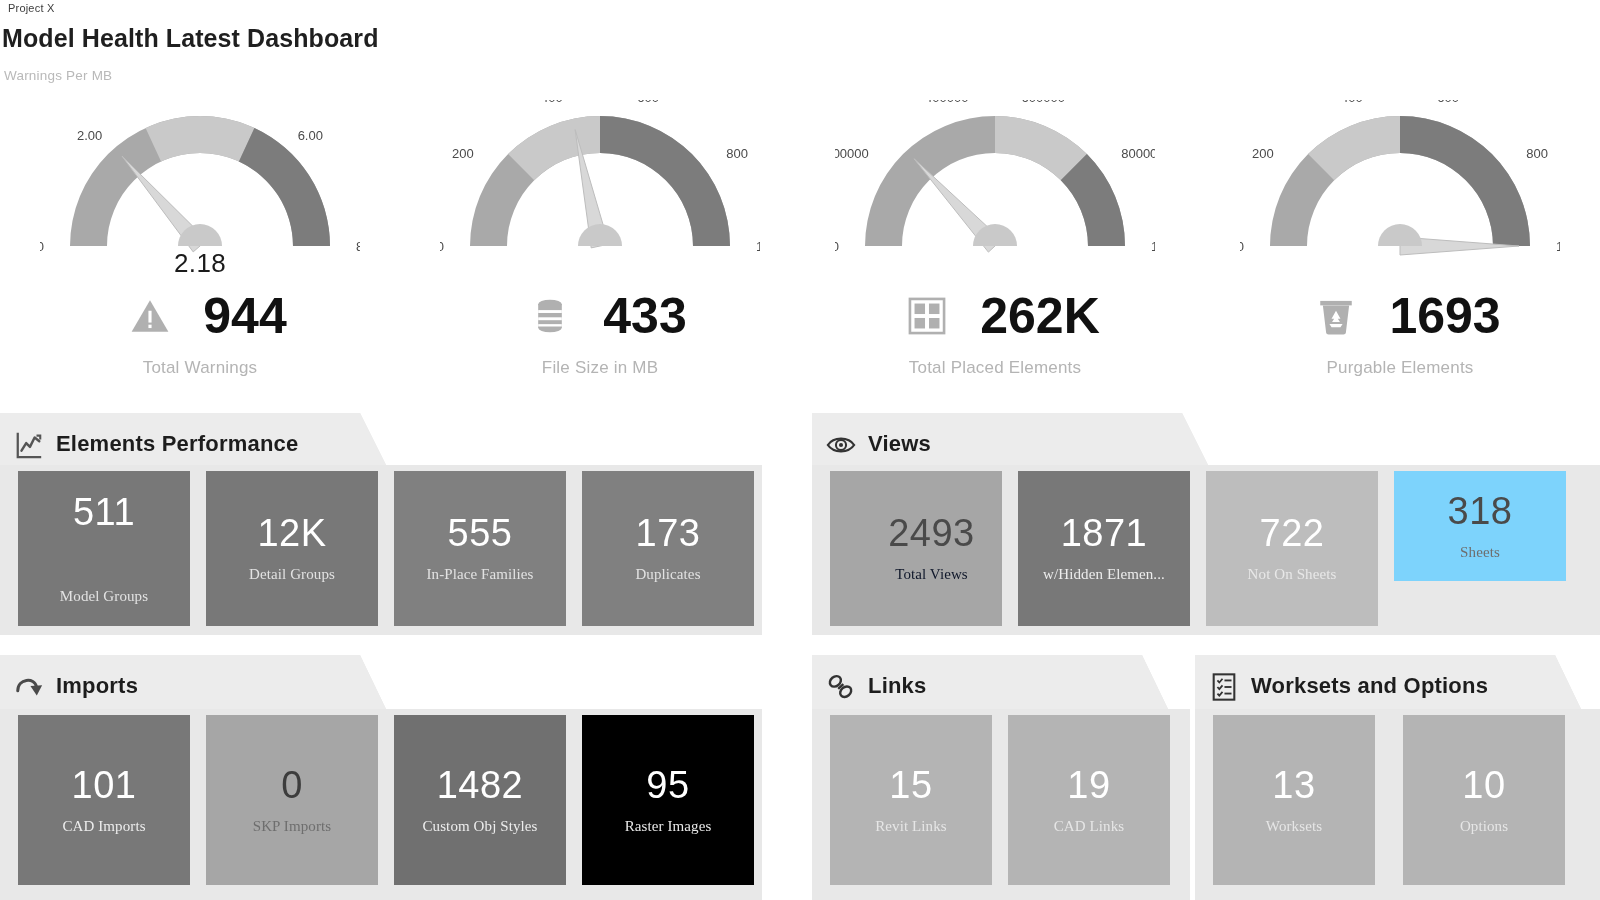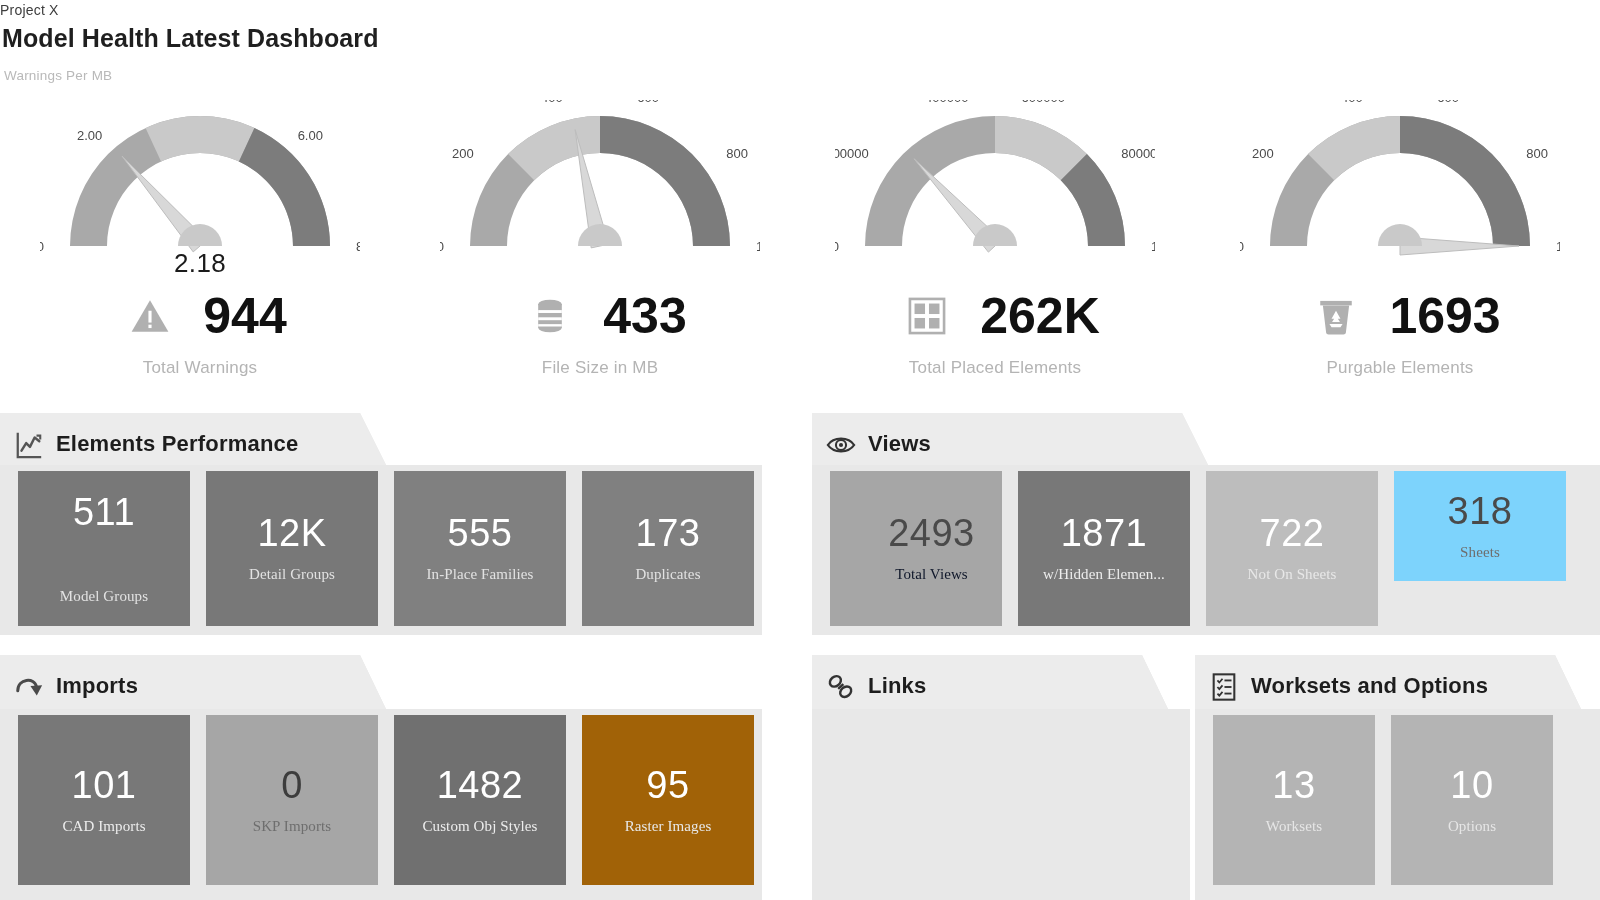--- a/index.html
+++ b/index.html
@@ -9,22 +9,22 @@
     font-family:"Liberation Sans", sans-serif;
     color:#3b3b3b;
     overflow:hidden;
     position:relative;
   }
   .page{position:relative;width:1600px;height:900px;}
 
   
   .hdr{position:absolute;left:0;top:0;width:1600px;}
   .hdr-project{
-    position:absolute;left:0;top:2px;
-    font-size:14px;color:#3d3d3d;letter-spacing:.2px;
+    position:absolute;left:8px;top:2px;
+    font-size:11px;color:#3d3d3d;letter-spacing:.2px;
   }
   .hdr-title{
     position:absolute;left:2px;top:24px;
     font-size:25px;font-weight:700;color:#1f1f1f;letter-spacing:.1px;
   }
   .hdr-sub{
     position:absolute;left:4px;top:68px;
     font-size:13.5px;color:#b9b9b9;letter-spacing:.2px;
   }
 
@@ -259,54 +259,64 @@
             <div class="tile-lbl" style="color:#ededed">CAD Imports</div>
           </div>
           <div class="tile" style="width: 172px; height: 170px; background: rgb(166, 166, 166);">
             <div class="tile-num" style="color:#3d3d3d">0</div>
             <div class="tile-lbl" style="color:#6e6e6e">SKP Imports</div>
           </div>
           <div class="tile" style="width: 172px; height: 170px; background: rgb(112, 112, 112);">
             <div class="tile-num" style="color:#ffffff">1482</div>
             <div class="tile-lbl" style="color:#ededed">Custom Obj Styles</div>
           </div>
-          <div class="tile" style="width: 172px; height: 170px; background: #a16207;">
+          <div class="tile" style="width: 172px; height: 170px; background: #000000;">
             <div class="tile-num" style="color:#ffffff">95</div>
             <div class="tile-lbl" style="color:#e8e8e8">Raster Images</div>
           </div>
         </div>
       </div>
       <div class="panel" style="left: 812px; top: 655px; width: 378px; height: 245px;">
         <svg class="panel-shape" width="378" height="245" viewBox="0 0 378 245">
           <path d="M0 0 H330 L356 54 H378 V245 H0 Z" fill="#e8e8e8"></path>
           <path d="M0 0 H330 L356 54 H0 Z" fill="#ececec"></path>
         </svg>
         <span class="panel-icon"><svg width="30" height="30" viewBox="0 0 32 32">
             <ellipse cx="10" cy="10" rx="6.4" ry="5" transform="rotate(-40 10 10)" fill="none" stroke="#333" stroke-width="2.6"></ellipse>
             <ellipse cx="21" cy="21" rx="6.4" ry="5" transform="rotate(-40 21 21)" fill="none" stroke="#333" stroke-width="2.6"></ellipse>
             <path d="M13 18 L18.5 13" stroke="#333" stroke-width="2.6"></path>
           </svg></span>
         <div class="panel-title">Links</div>
+        <div class="tiles" style="left: 18px; top: 60px; gap: 16px;">
+          <div class="tile" style="width: 162px; height: 170px; background: rgb(180, 180, 180);">
+            <div class="tile-num" style="color:#ffffff">15</div>
+            <div class="tile-lbl" style="color:#e6e6e6">Revit Links</div>
+          </div>
+          <div class="tile" style="width: 162px; height: 170px; background: rgb(180, 180, 180);">
+            <div class="tile-num" style="color:#ffffff">19</div>
+            <div class="tile-lbl" style="color:#e6e6e6">CAD Links</div>
+          </div>
+        </div>
       </div>
       <div class="panel" style="left: 1195px; top: 655px; width: 405px; height: 245px;">
         <svg class="panel-shape" width="405" height="245" viewBox="0 0 405 245">
           <path d="M0 0 H360 L386 54 H405 V245 H0 Z" fill="#e8e8e8"></path>
           <path d="M0 0 H360 L386 54 H0 Z" fill="#ececec"></path>
         </svg>
         <span class="panel-icon"><svg width="30" height="30" viewBox="0 0 32 32">
             <rect x="5" y="2.5" width="22" height="27" fill="none" stroke="#333" stroke-width="2.2"></rect>
             <path d="M9 9 l2 2.2 l3.4-4" fill="none" stroke="#333" stroke-width="1.9"></path>
             <path d="M9 16 l2 2.2 l3.4-4" fill="none" stroke="#333" stroke-width="1.9"></path>
             <path d="M9 23 l2 2.2 l3.4-4" fill="none" stroke="#333" stroke-width="1.9"></path>
             <rect x="16.5" y="8" width="7.5" height="2" fill="#333"></rect>
             <rect x="16.5" y="15" width="7.5" height="2" fill="#333"></rect>
             <rect x="16.5" y="22" width="7.5" height="2" fill="#333"></rect>
           </svg></span>
         <div class="panel-title">Worksets and Options</div>
-        <div class="tiles" style="left: 18px; top: 60px; gap: 16px;">
+        <div class="tiles" style="left: 18px; top: 60px; gap: 28px;">
           <div class="tile" style="width: 162px; height: 170px; background: rgb(180, 180, 180);">
             <div class="tile-num" style="color:#ffffff">13</div>
             <div class="tile-lbl" style="color:#e6e6e6">Worksets</div>
           </div>
           <div class="tile" style="width: 162px; height: 170px; background: rgb(180, 180, 180);">
             <div class="tile-num" style="color:#ffffff">10</div>
             <div class="tile-lbl" style="color:#e6e6e6">Options</div>
           </div>
         </div>
       </div>

